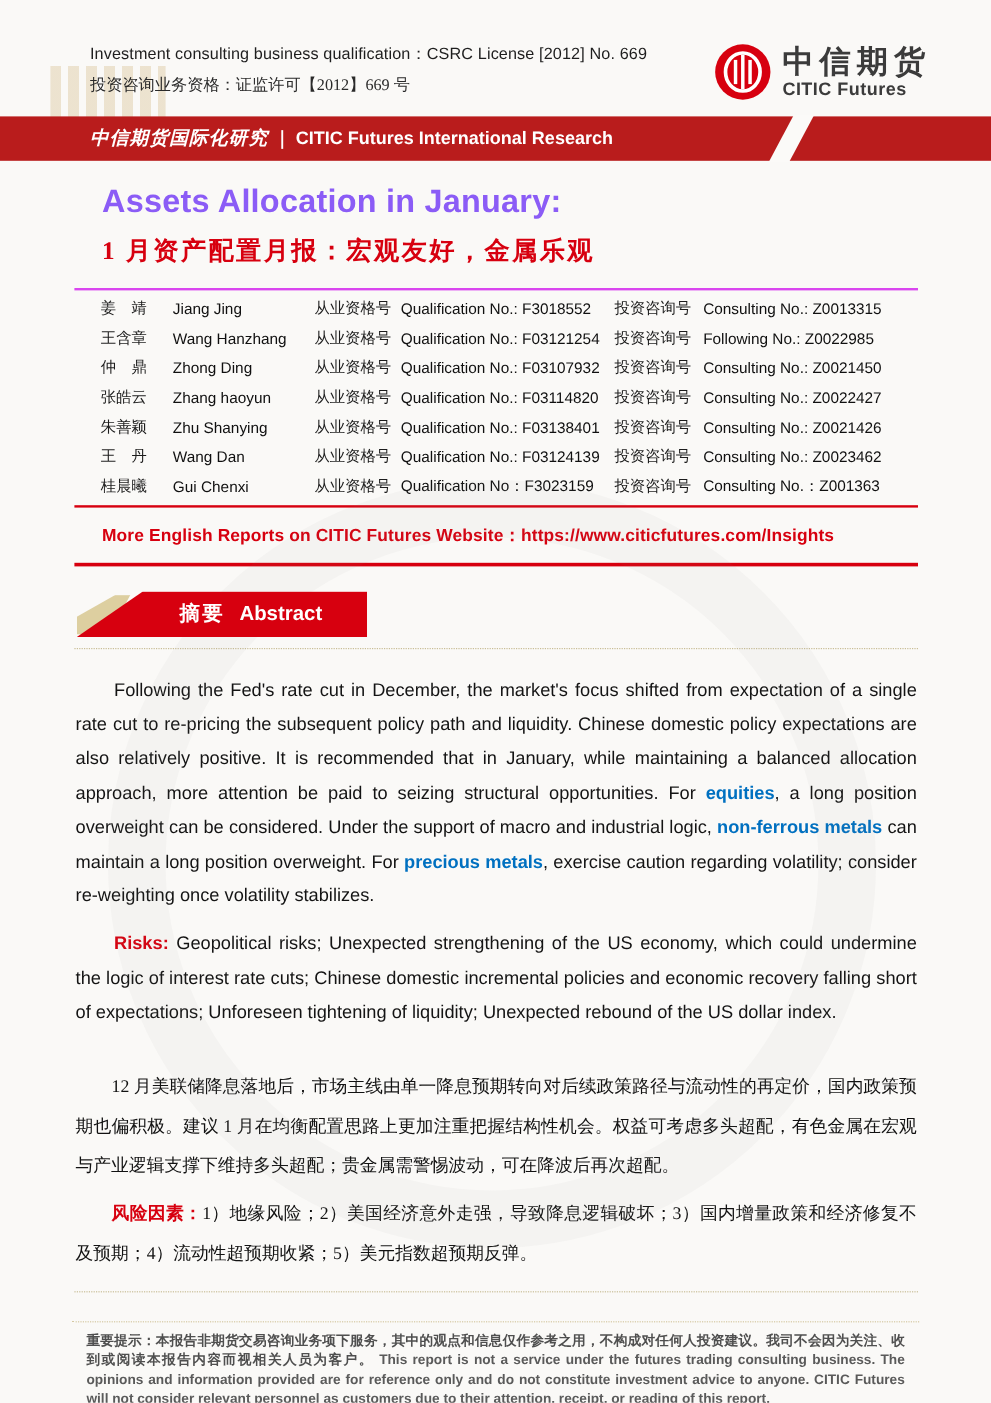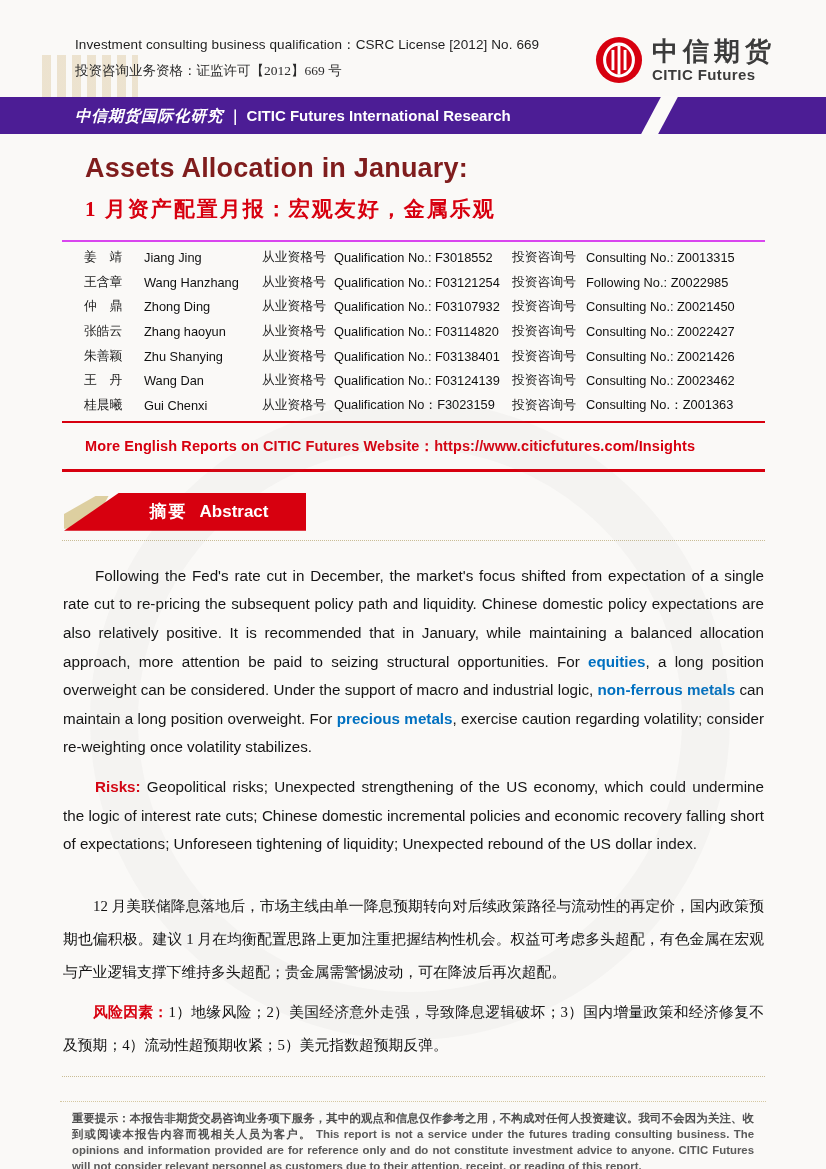--- a/index.html
+++ b/index.html
@@ -28,34 +28,34 @@
   
   .header { display:flex; justify-content:space-between; align-items:flex-start; padding:36px 50px 0 75px; position:relative; }
   .qual-en { font-size:13.5px; color:#1e1e1e; letter-spacing:0.1px; }
   .qual-cn { font-size:13.5px; color:#2a2a2a; margin-top:8px; font-family:"Liberation Serif","DejaVu Serif",serif; }
   .logo { display:flex; align-items:center; gap:9px; margin-top:0px; }
   .logo svg { display:block; }
   .logo-text-cn { font-size:26px; font-weight:bold; color:#3b3b3b; letter-spacing:5px; line-height:28px; white-space:nowrap; }
   .logo-text-en { font-size:15px; font-weight:bold; color:#3b3b3b; letter-spacing:0.4px; margin-top:1px; }
 
   
-  .banner { position:relative; height:37px; background:#4c1d95; margin-top:13px; }
+  .banner { position:relative; height:37px; background:#b91c1c; margin-top:13px; }
   .banner-left { line-height:37px; padding-left:75px; color:#fff; font-size:15px; font-weight:bold; white-space:nowrap; }
   .banner-left .cn { font-style:italic; font-family:"Liberation Serif","DejaVu Serif",serif; font-size:15.5px; letter-spacing:1px; }
   .banner-slash { position:absolute; top:-1px; right:158px; width:17px; height:39px; background:#fbfaf8; transform:skewX(-28deg); }
   .banner-date {
     position:absolute; top:0; right:0; width:172px; height:37px; background:#e8ddb2;
     clip-path:polygon(21px 0, 100% 0, 100% 100%, 0 100%);
     color:#c3000d; font-weight:bold; font-size:15.5px; line-height:37px; text-align:center; padding-left:24px;
     letter-spacing:0.3px;
   }
 
   
   .title-block { margin:17px 60px 0 85px; }
-  .title-en { color:#7f1d1d; font-size:27px; font-weight:bold; line-height:35px; letter-spacing:0.2px; }
+  .title-en { color:#8b5cf6; font-size:27px; font-weight:bold; line-height:35px; letter-spacing:0.2px; }
   .title-cn { color:#d7000f; font-size:21px; font-weight:bold; margin-top:9px; letter-spacing:2px; font-family:"Liberation Serif","DejaVu Serif",serif; }
 
   
   .analyst-table { margin:17px 61px 0 62px; border-top:2px solid #d946ef; border-bottom:2px solid #d7000f; padding:3px 0; }
   .analyst-row { display:grid; grid-template-columns:60px 118px 72px 178px 74px auto; align-items:center; height:24.7px; font-size:12.8px; color:#101010; padding-left:22px; }
   .cell-cn { font-family:"Liberation Serif","DejaVu Serif",serif; color:#1c1c1c; }
 
   
   .more-reports { margin:14px 60px 0 85px; color:#d7000f; font-weight:bold; font-size:14.5px; letter-spacing:0.1px; }
   .thick-rule { margin:13px 61px 0 62px; height:3px; background:#d7000f; }

